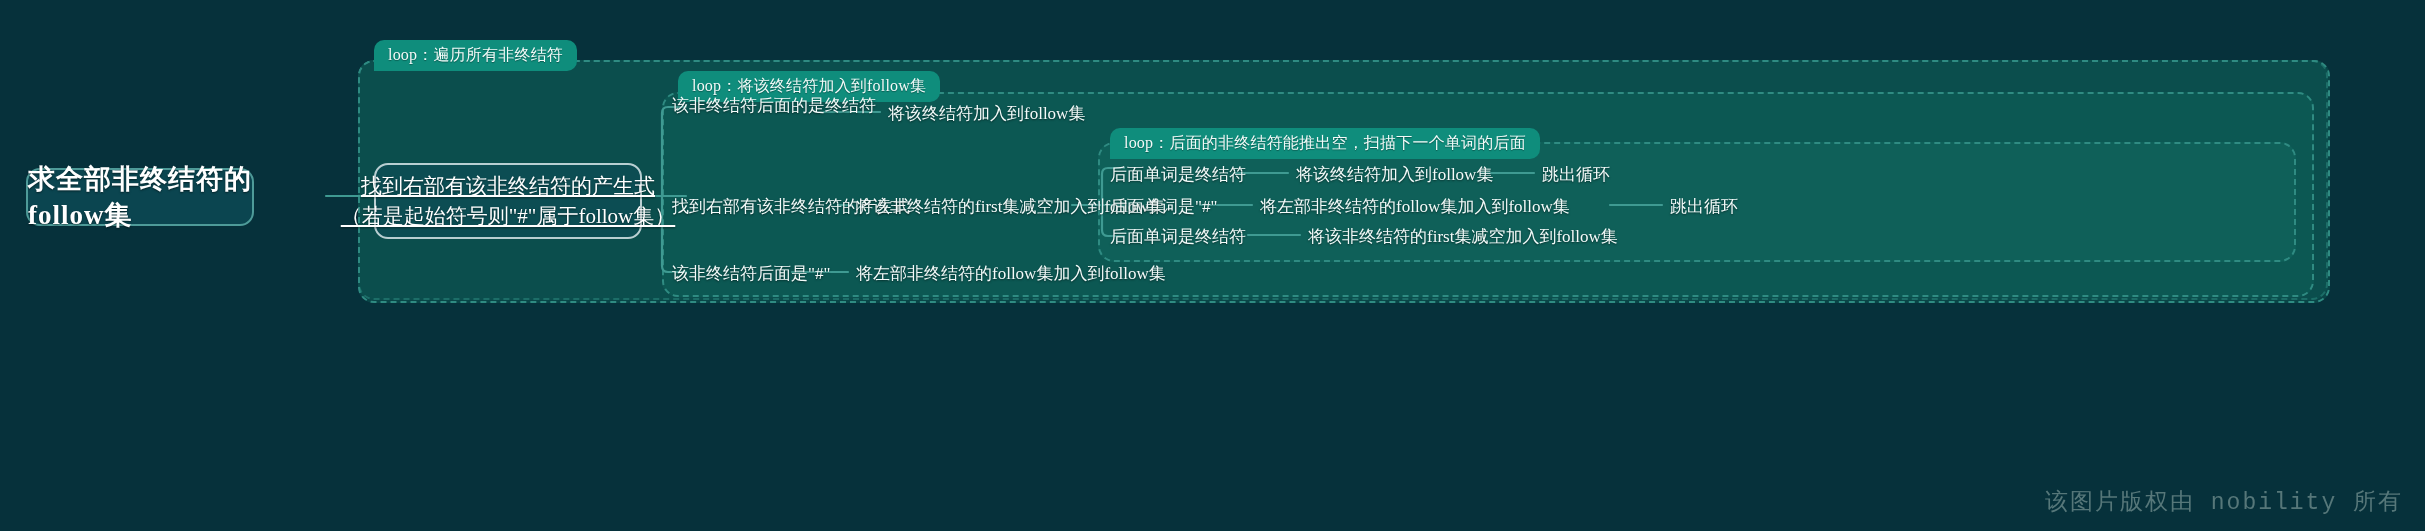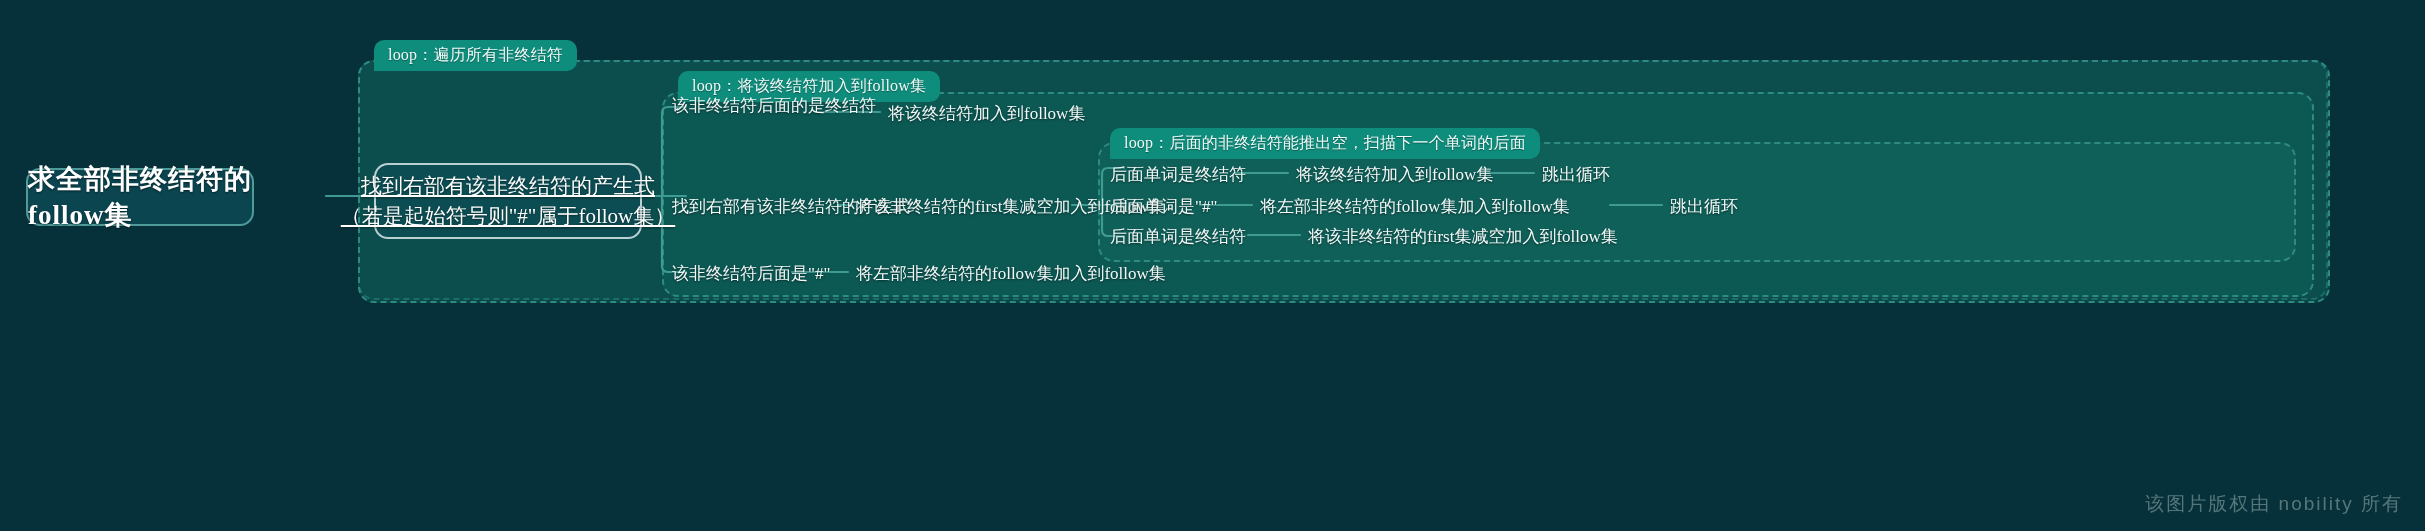--- a/index.html
+++ b/index.html
@@ -95,22 +95,22 @@
     line-height: 1.2;
     white-space: nowrap;
     color: #f4fbfa;
     text-shadow: 0 1px 2px rgba(0,0,0,.5);
   }
 
   .watermark {
     position: absolute;
     right: 22px;
     bottom: 14px;
-    font-family: Liberation Sans, sans-serif;
-    font-size: 19px;
+    font-family: Liberation Mono, monospace;
+    font-size: 23px;
     letter-spacing: 2px;
     color: #5d7d7f;
     white-space: nowrap;
     opacity: .92;
   }
 </style>
 </head>
 <body>
 
 <div id="canvas">

